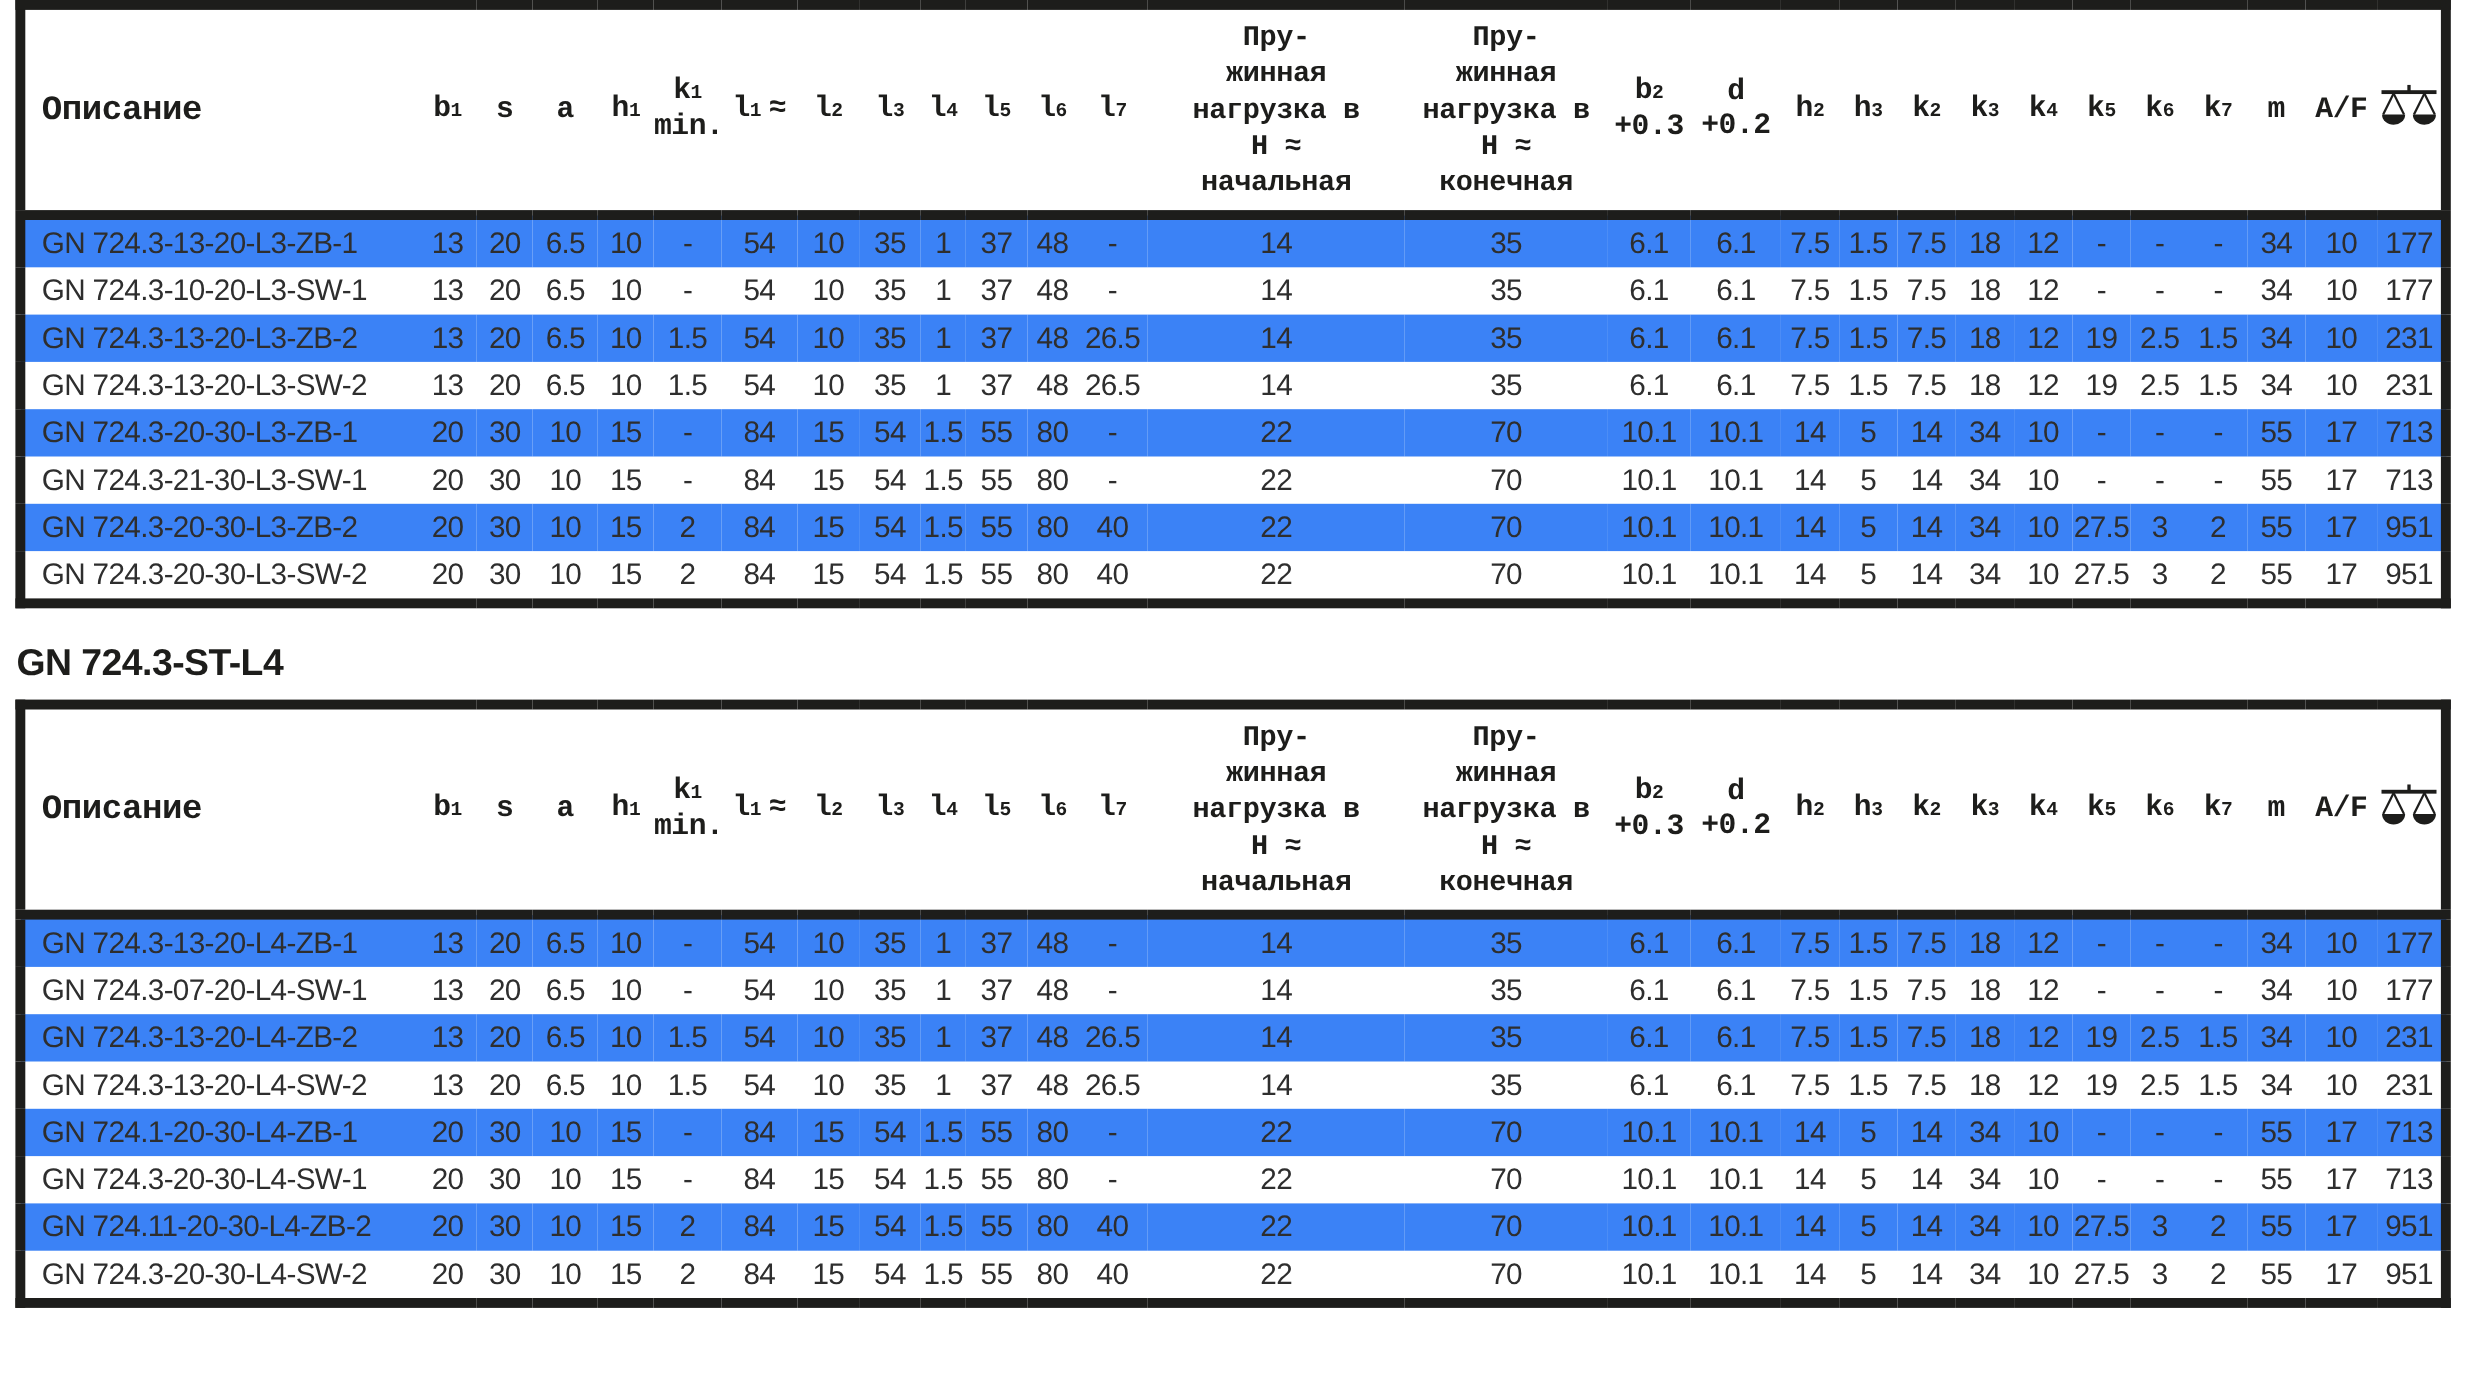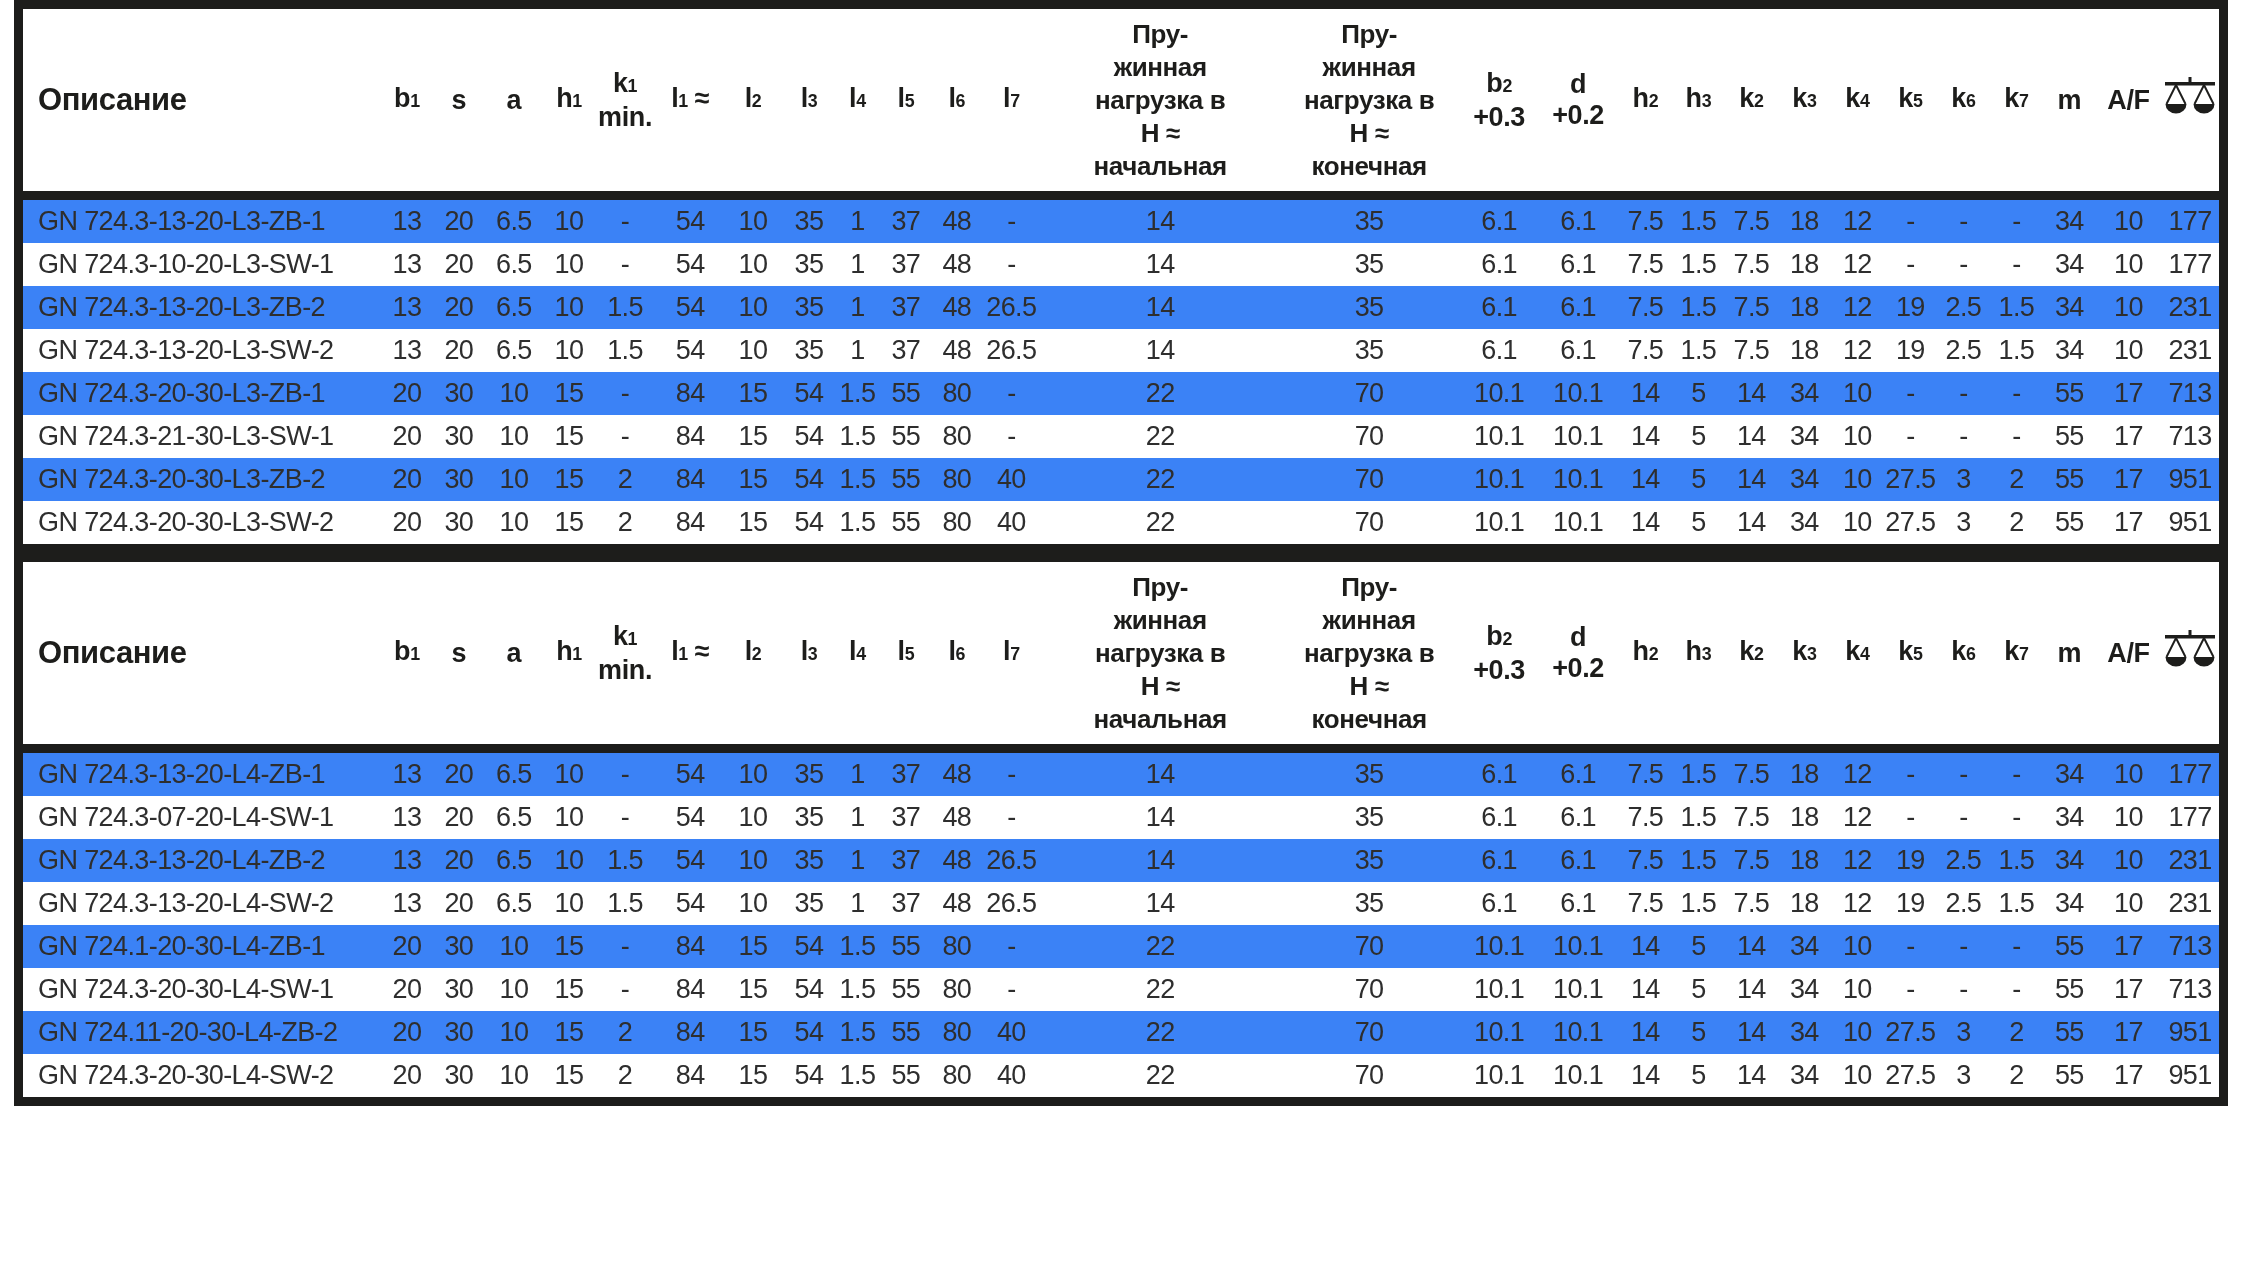--- a/index.html
+++ b/index.html
@@ -6,21 +6,21 @@
   body{width:2242px;height:1266px;overflow:hidden;
        font-family:"Liberation Sans", sans-serif;color:#1d1d1b;}
   .page{width:2242px;}
   h1.sec-title{font-size:34px;font-weight:700;letter-spacing:-0.5px;
        margin:4px 0 13px 15px;color:#1d1d1b;}
   .sec2 h1.sec-title{margin-top:31px;}
   table.spec{border-collapse:collapse;table-layout:fixed;width:2214px;
        margin-left:14px;background:#fff;border:9px solid #1d1d1b;}
   thead th{border-bottom:9px solid #1d1d1b;height:182px;vertical-align:middle;
        text-align:center;font-weight:700;font-size:27px;letter-spacing:-0.4px;
-       padding:0;color:#1d1d1b;}
+       padding:0;color:#1d1d1b;font-family:Liberation Mono, monospace;}
   th.desc-th{text-align:left;padding-left:15px;font-size:31px;}
   .hline{line-height:31px;}
   th.multiline .hline{line-height:33px;font-size:26px;}
   .sub{font-size:66%;}
   .suffix{margin-left:7px;}
   tbody td{height:43px;padding:0;text-align:center;font-size:27px;
        letter-spacing:-0.6px;white-space:nowrap;color:#2e2e2e;}
   td.desc{text-align:left;padding-left:15px;}
   tbody tr.shaded{background:#3b82f6;}
   .scale-svg{display:inline-block;vertical-align:middle;}
@@ -405,20 +405,21 @@
             <td>2</td>
             <td>55</td>
             <td>17</td>
             <td>951</td>
           </tr>
         </tbody>
       </table>
   </div>
 
   <div class="sec sec2">
+    <h1 class="sec-title">GN 724.3-ST-L4</h1>
     <table class="spec" id="table1">
         <colgroup>
           <col style="width: 355px;">
           <col style="width: 52px;">
           <col style="width: 50px;">
           <col style="width: 58px;">
           <col style="width: 50px;">
           <col style="width: 60px;">
           <col style="width: 68px;">
           <col style="width: 55px;">

